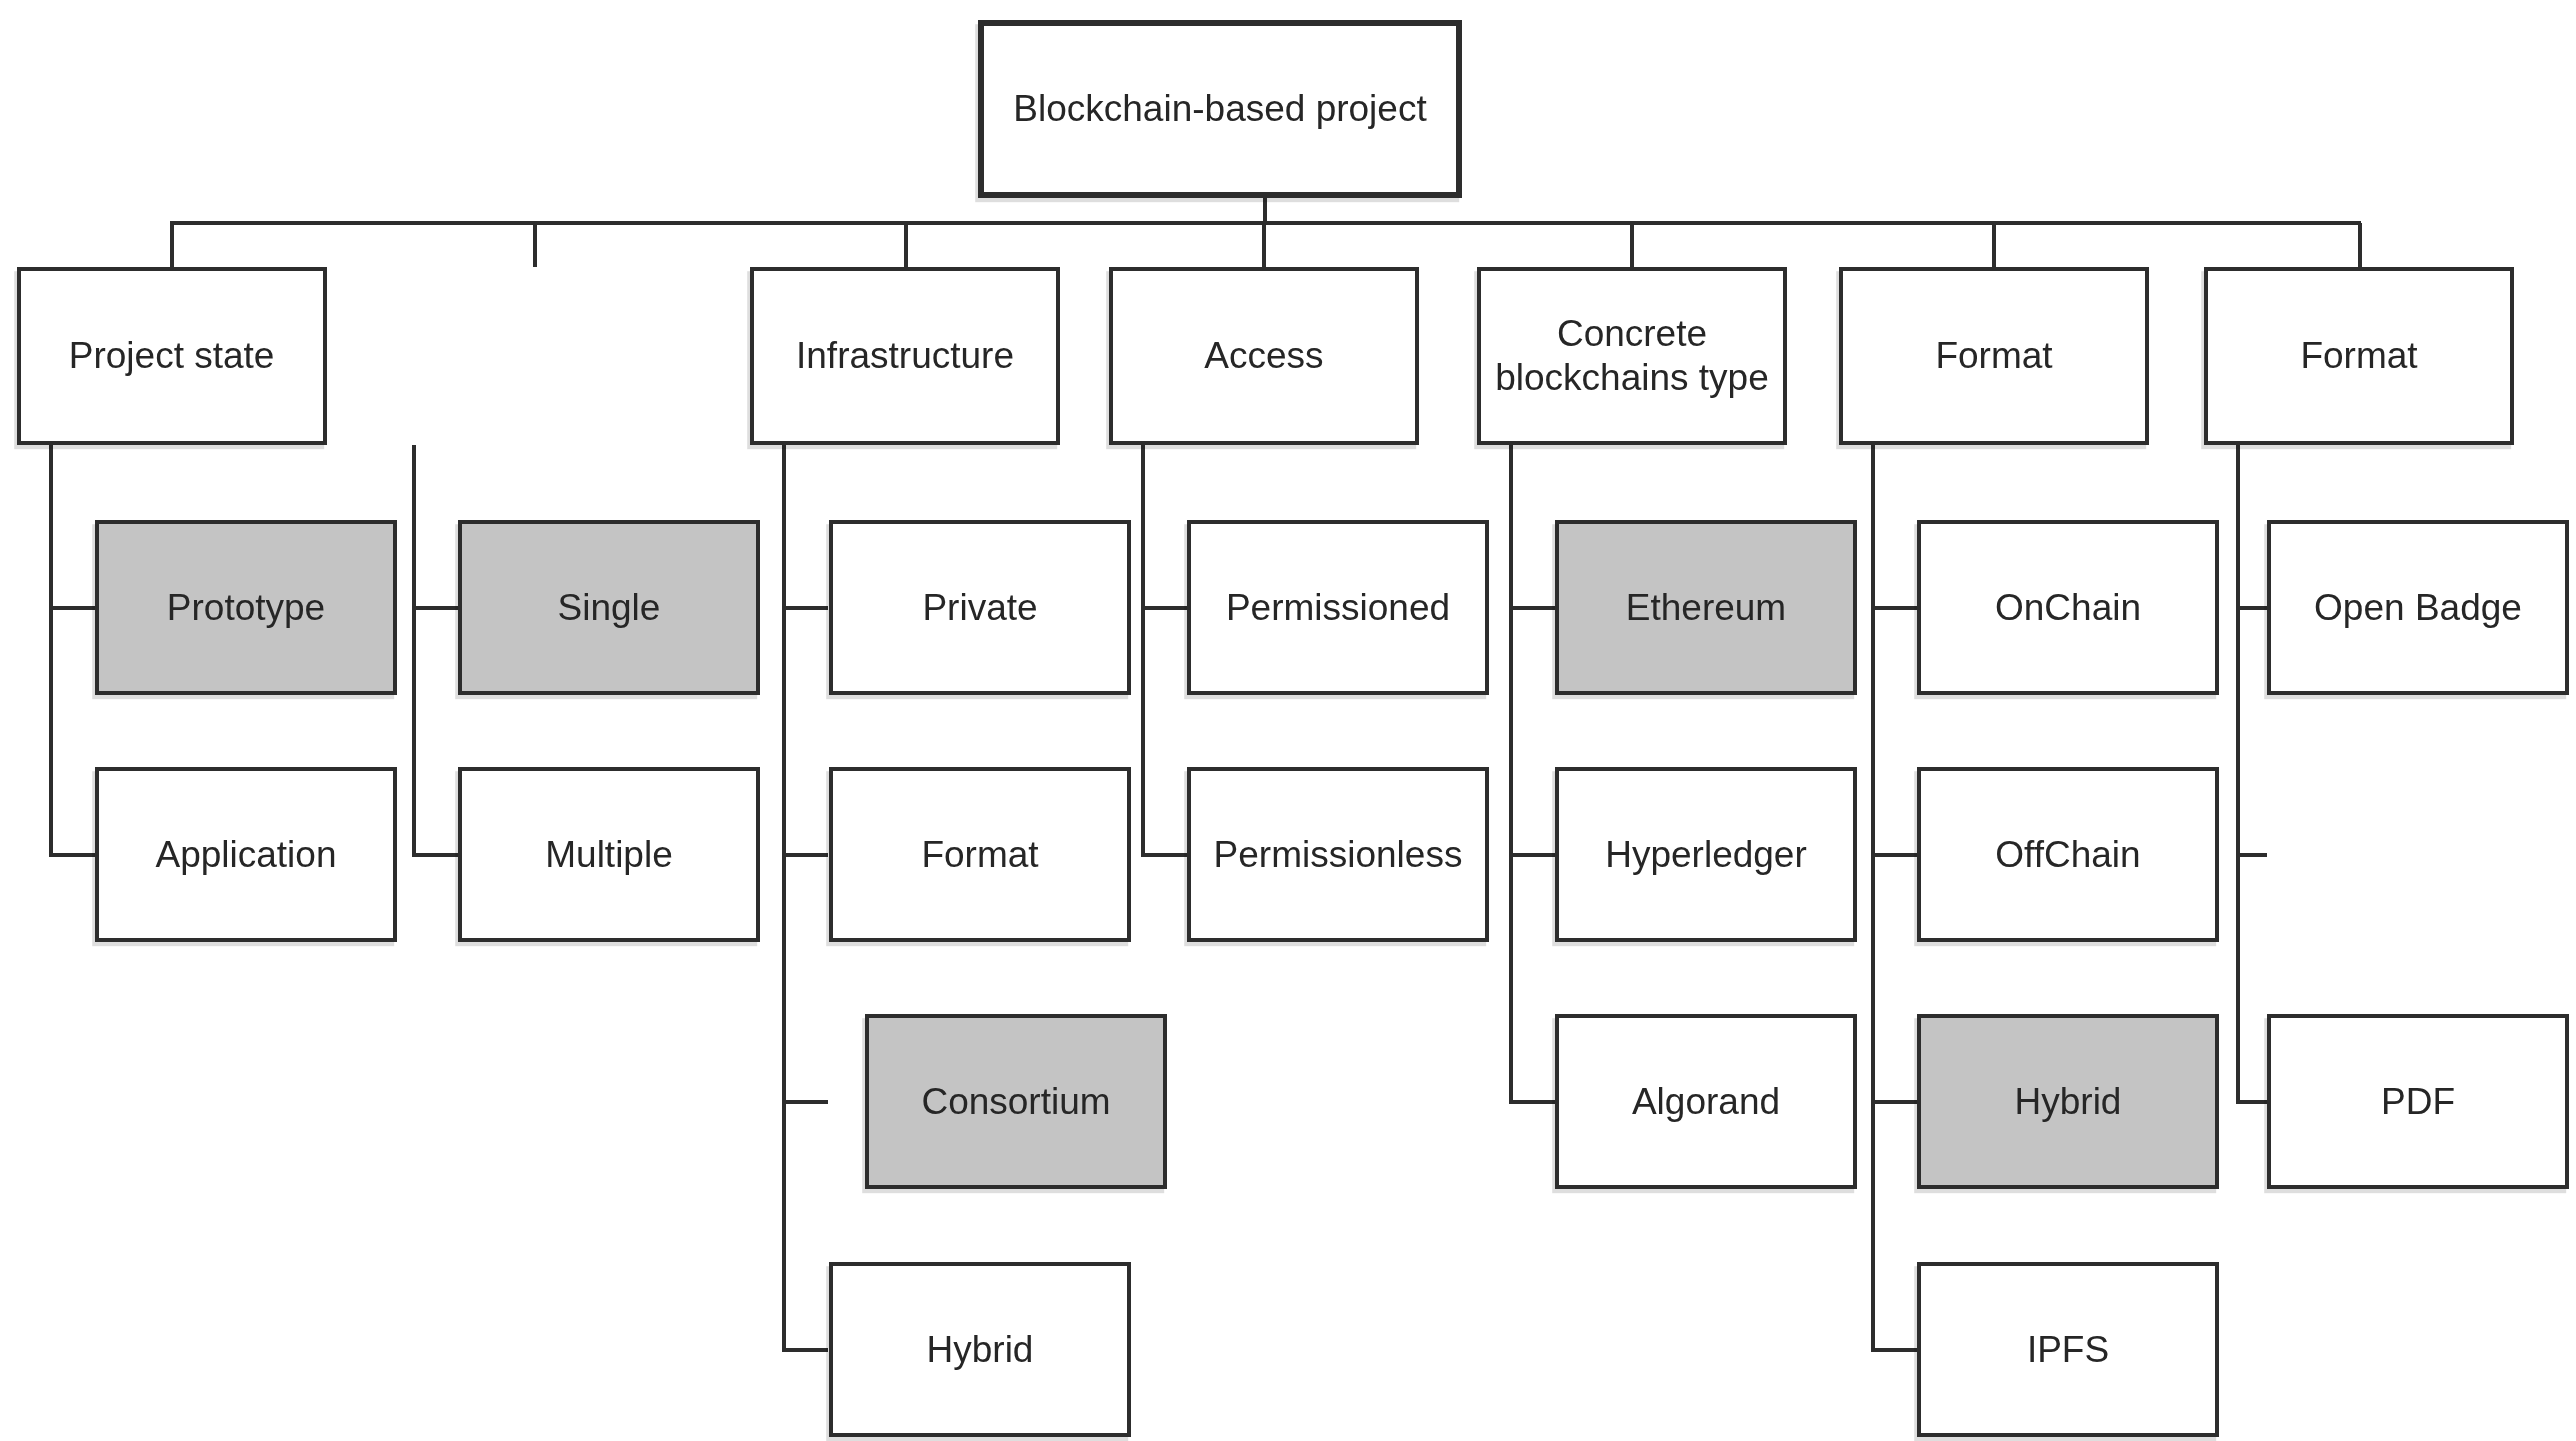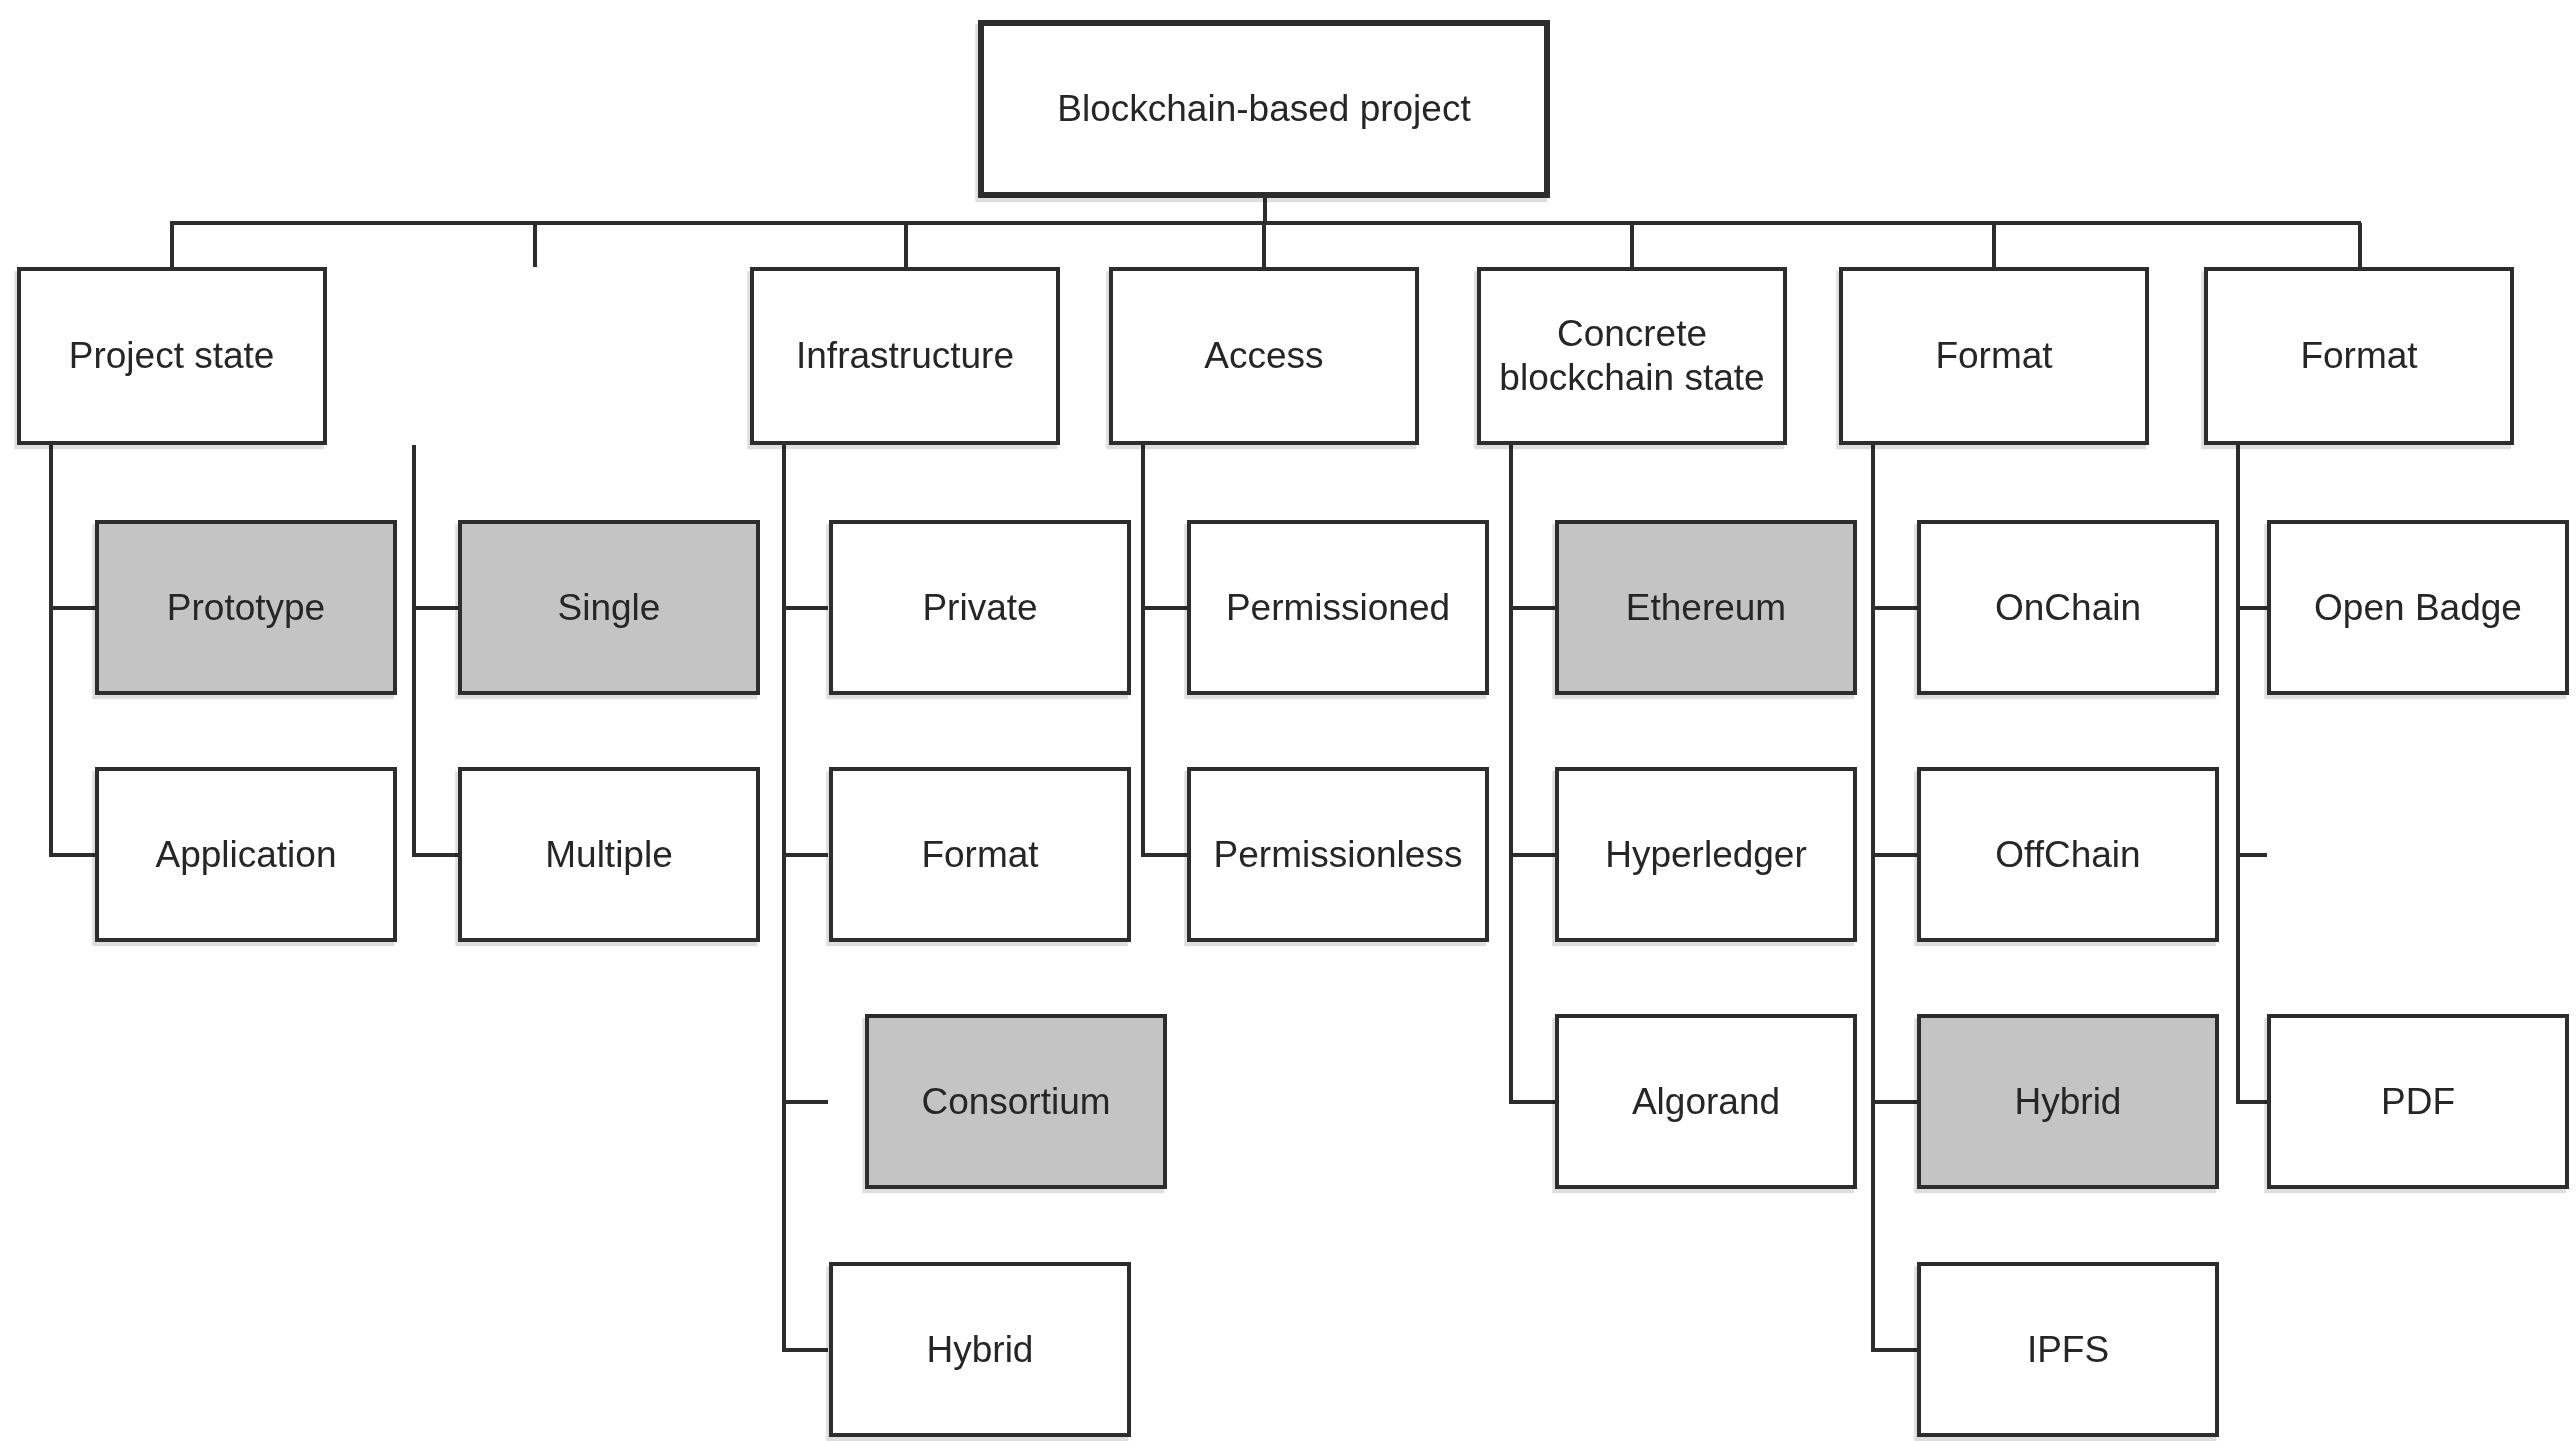--- a/index.html
+++ b/index.html
@@ -16,21 +16,21 @@
     background:var(--background);
     font-family:"Liberation Sans",sans-serif;color:var(--text-color);
   }
   .box{
     position:absolute;box-sizing:border-box;
     border:4.9px solid var(--border-color);background:var(--box-fill);
     display:flex;align-items:center;justify-content:center;
     text-align:center;font-size:37px;line-height:1.18;padding:0 8.3px;
     box-shadow:-2.8px 4.2px 0 rgba(0,0,0,0.13);
   }
-  .box.root{left:978px;top:20px;width:572px;height:178px;border-width:6.2px;}
+  .box.root{left:978px;top:20px;width:484px;height:178px;border-width:6.2px;}
   .box.cat{top:267px;width:310px;height:178px;}
   .box.child{width:302px;height:175px;}
   .box.gray{background:var(--highlight-fill);}
   .line{position:absolute;background:var(--line-color);}
   .lh{height:3.5px;}
   .lv{width:3.5px;}
 </style>
 </head>
 <body>
 
@@ -82,21 +82,21 @@
   <div class="box cat" style="left:16.6px">
     <span>Project state</span>
   </div>
   <div class="box cat" style="left:750px">
     <span>Infrastructure</span>
   </div>
   <div class="box cat" style="left:1109px">
     <span>Access</span>
   </div>
   <div class="box cat" style="left:1477px">
-    <span>Concrete blockchain state</span>
+    <span>Concrete blockchains type</span>
   </div>
   <div class="box cat" style="left:1839px">
     <span>Format</span>
   </div>
   <div class="box child gray" style="left:95px;top:520px">
     <span>Prototype</span>
   </div>
 
   <div class="box cat" style="left:2204px">
     <span>Format</span>

